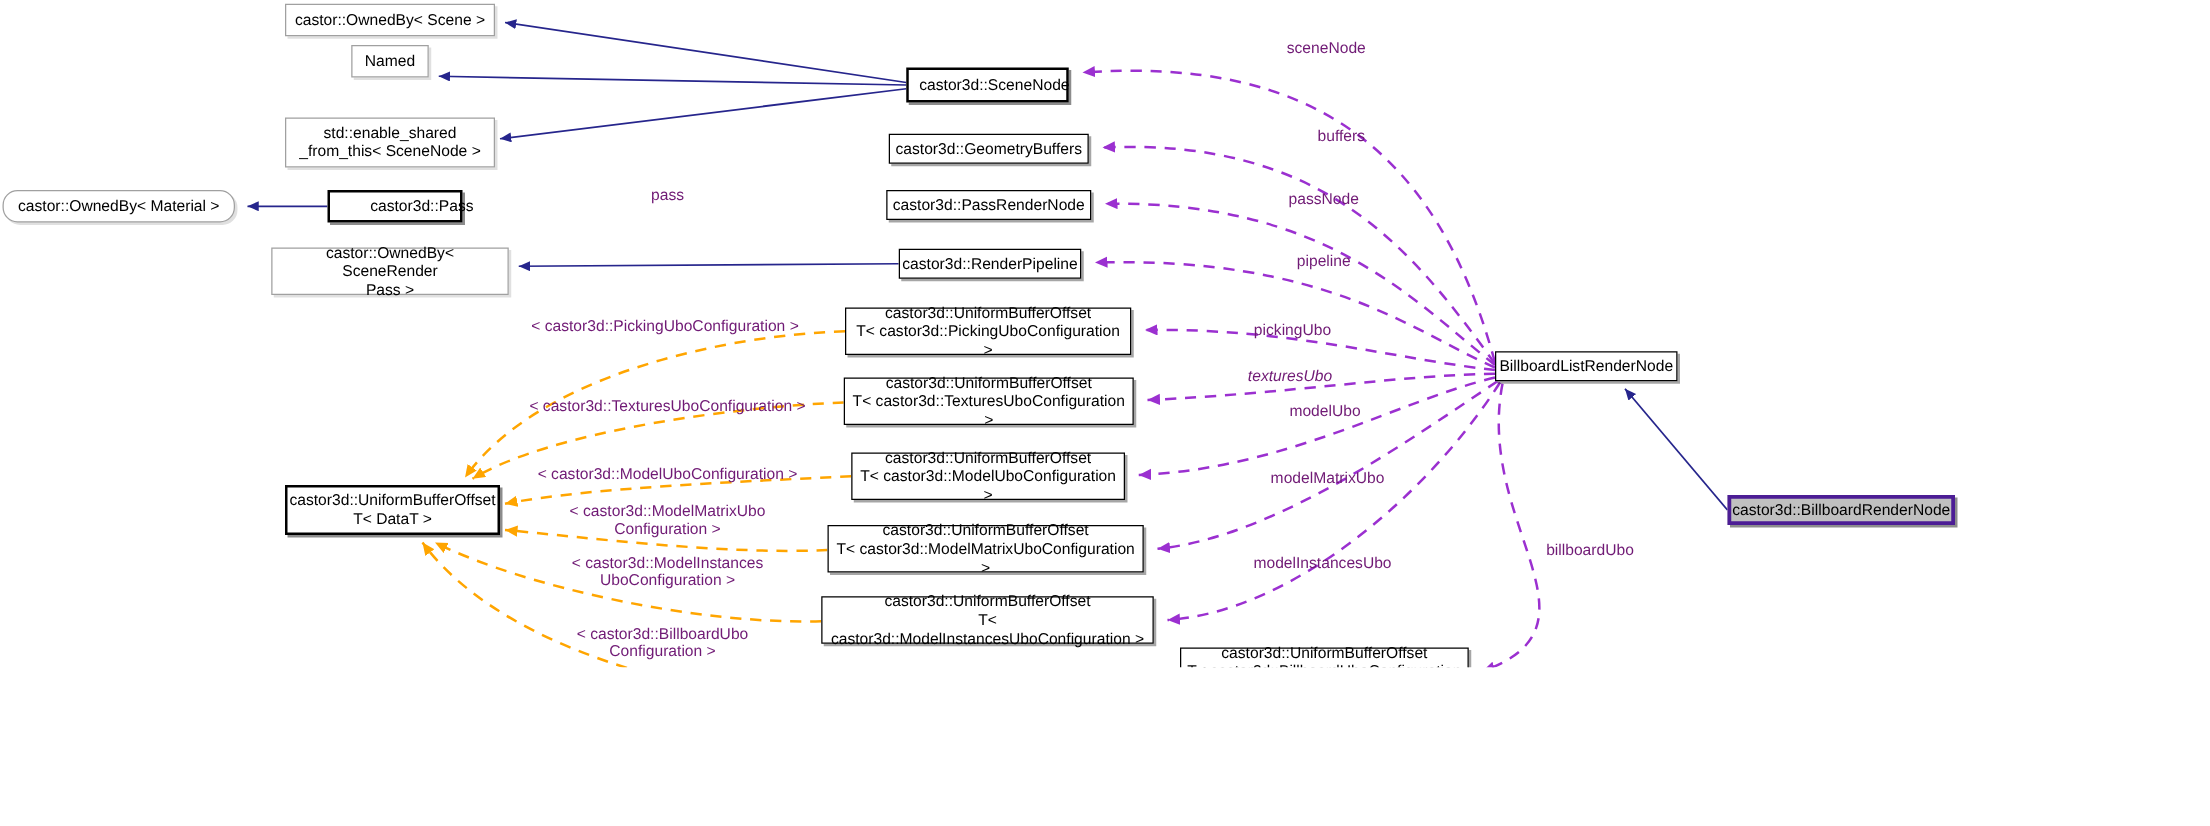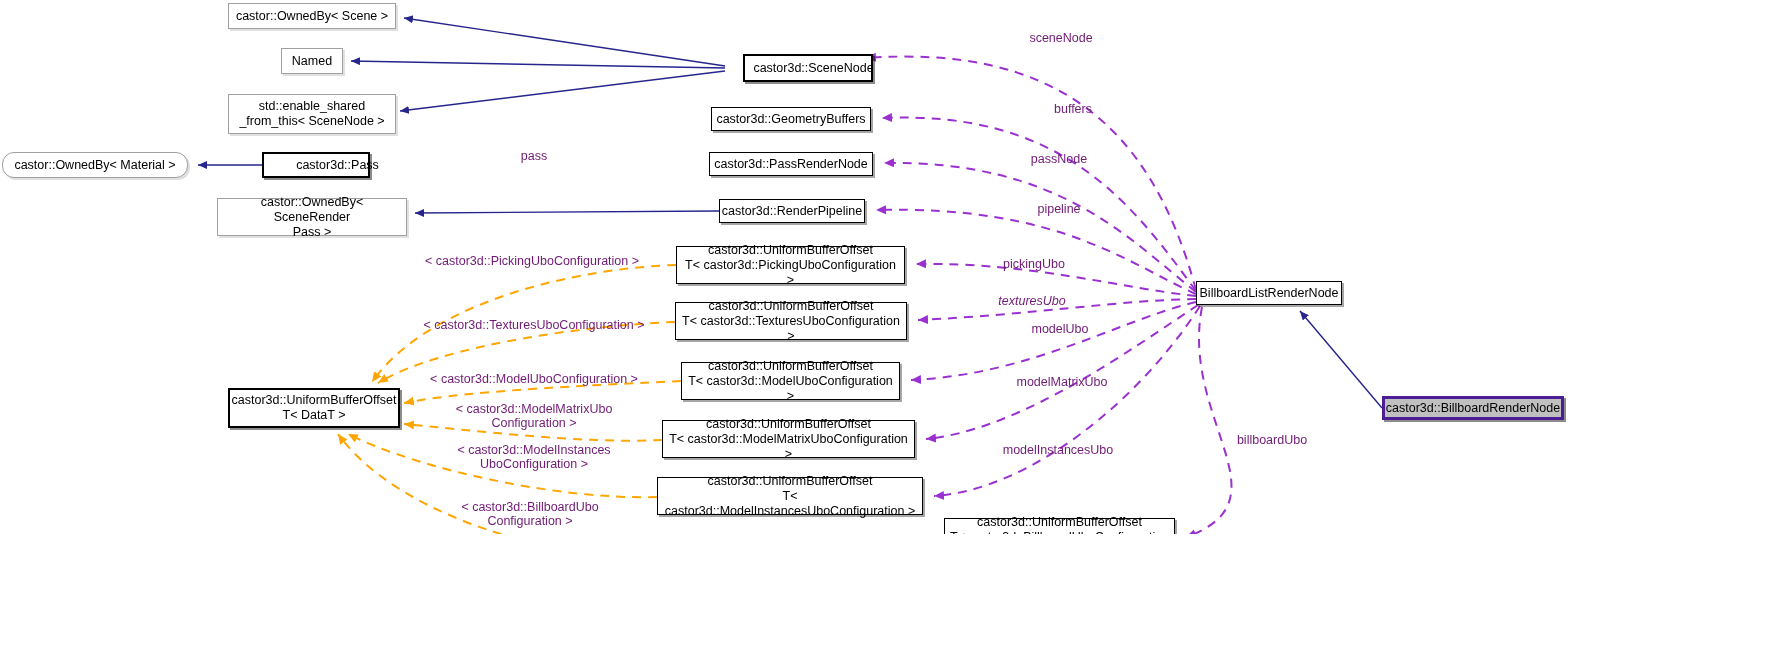--- a/index.html
+++ b/index.html
@@ -100,28 +100,28 @@
       <path d="M675,322 C590,325 440,345 378,383" marker-end="url(#ah-orange)"></path>
       <path d="M681,381 C600,385 470,390 404,403" marker-end="url(#ah-orange)"></path>
       <path d="M662,440 C580,444 470,430 404,424" marker-end="url(#ah-orange)"></path>
       <path d="M657,497 C560,500 420,470 348,434" marker-end="url(#ah-orange)"></path>
       <path d="M944,540 C740,600 430,560 338,434" marker-end="url(#ah-orange)"></path>
     </g>
   </svg>
 
   <div id="nodes">
       <div class="node light" style="left: 228px; top: 3px; width: 168px; height: 26px;">castor::OwnedBy&lt; Scene &gt;</div>
-      <div class="node light" style="left: 281px; top: 48px; width: 62px; height: 26px;">Named</div>
+      <div class="node light" style="left: 281px; top: 36px; width: 62px; height: 26px;">Named</div>
       <div class="node light" style="left: 228px; top: 94px; width: 168px; height: 40px;">std::enable_shared
 _from_this&lt; SceneNode &gt;</div>
       <div class="node light" style="left: 2px; top: 152px; width: 186px; height: 26px; border-radius: 12px;">castor::OwnedBy&lt; Material &gt;</div>
       <div class="node thick" style="left: 262px; top: 152px; width: 108px; height: 26px; padding-left: 47px;">castor3d::Pass</div>
       <div class="node light" style="left: 217px; top: 198px; width: 190px; height: 38px;">castor::OwnedBy&lt; SceneRender
 Pass &gt;</div>
-      <div class="node thick" style="left: 743px; top: 54px; width: 130px; height: 28px; padding-left: 15px;">castor3d::SceneNode</div>
+      <div class="node thick" style="left: 725px; top: 54px; width: 130px; height: 28px; padding-left: 15px;">castor3d::SceneNode</div>
       <div class="node plain" style="left: 711px; top: 107px; width: 160px; height: 24px;">castor3d::GeometryBuffers</div>
       <div class="node plain" style="left: 709px; top: 152px; width: 164px; height: 24px;">castor3d::PassRenderNode</div>
       <div class="node plain" style="left: 719px; top: 199px; width: 146px; height: 24px;">castor3d::RenderPipeline</div>
       <div class="node plain" style="left: 676px; top: 246px; width: 229px; height: 38px;">castor3d::UniformBufferOffset
 T&lt; castor3d::PickingUboConfiguration &gt;</div>
       <div class="node plain" style="left: 675px; top: 302px; width: 232px; height: 38px;">castor3d::UniformBufferOffset
 T&lt; castor3d::TexturesUboConfiguration &gt;</div>
       <div class="node plain" style="left: 681px; top: 362px; width: 219px; height: 38px;">castor3d::UniformBufferOffset
 T&lt; castor3d::ModelUboConfiguration &gt;</div>
       <div class="node thick" style="left: 228px; top: 388px; width: 172px; height: 40px;">castor3d::UniformBufferOffset

